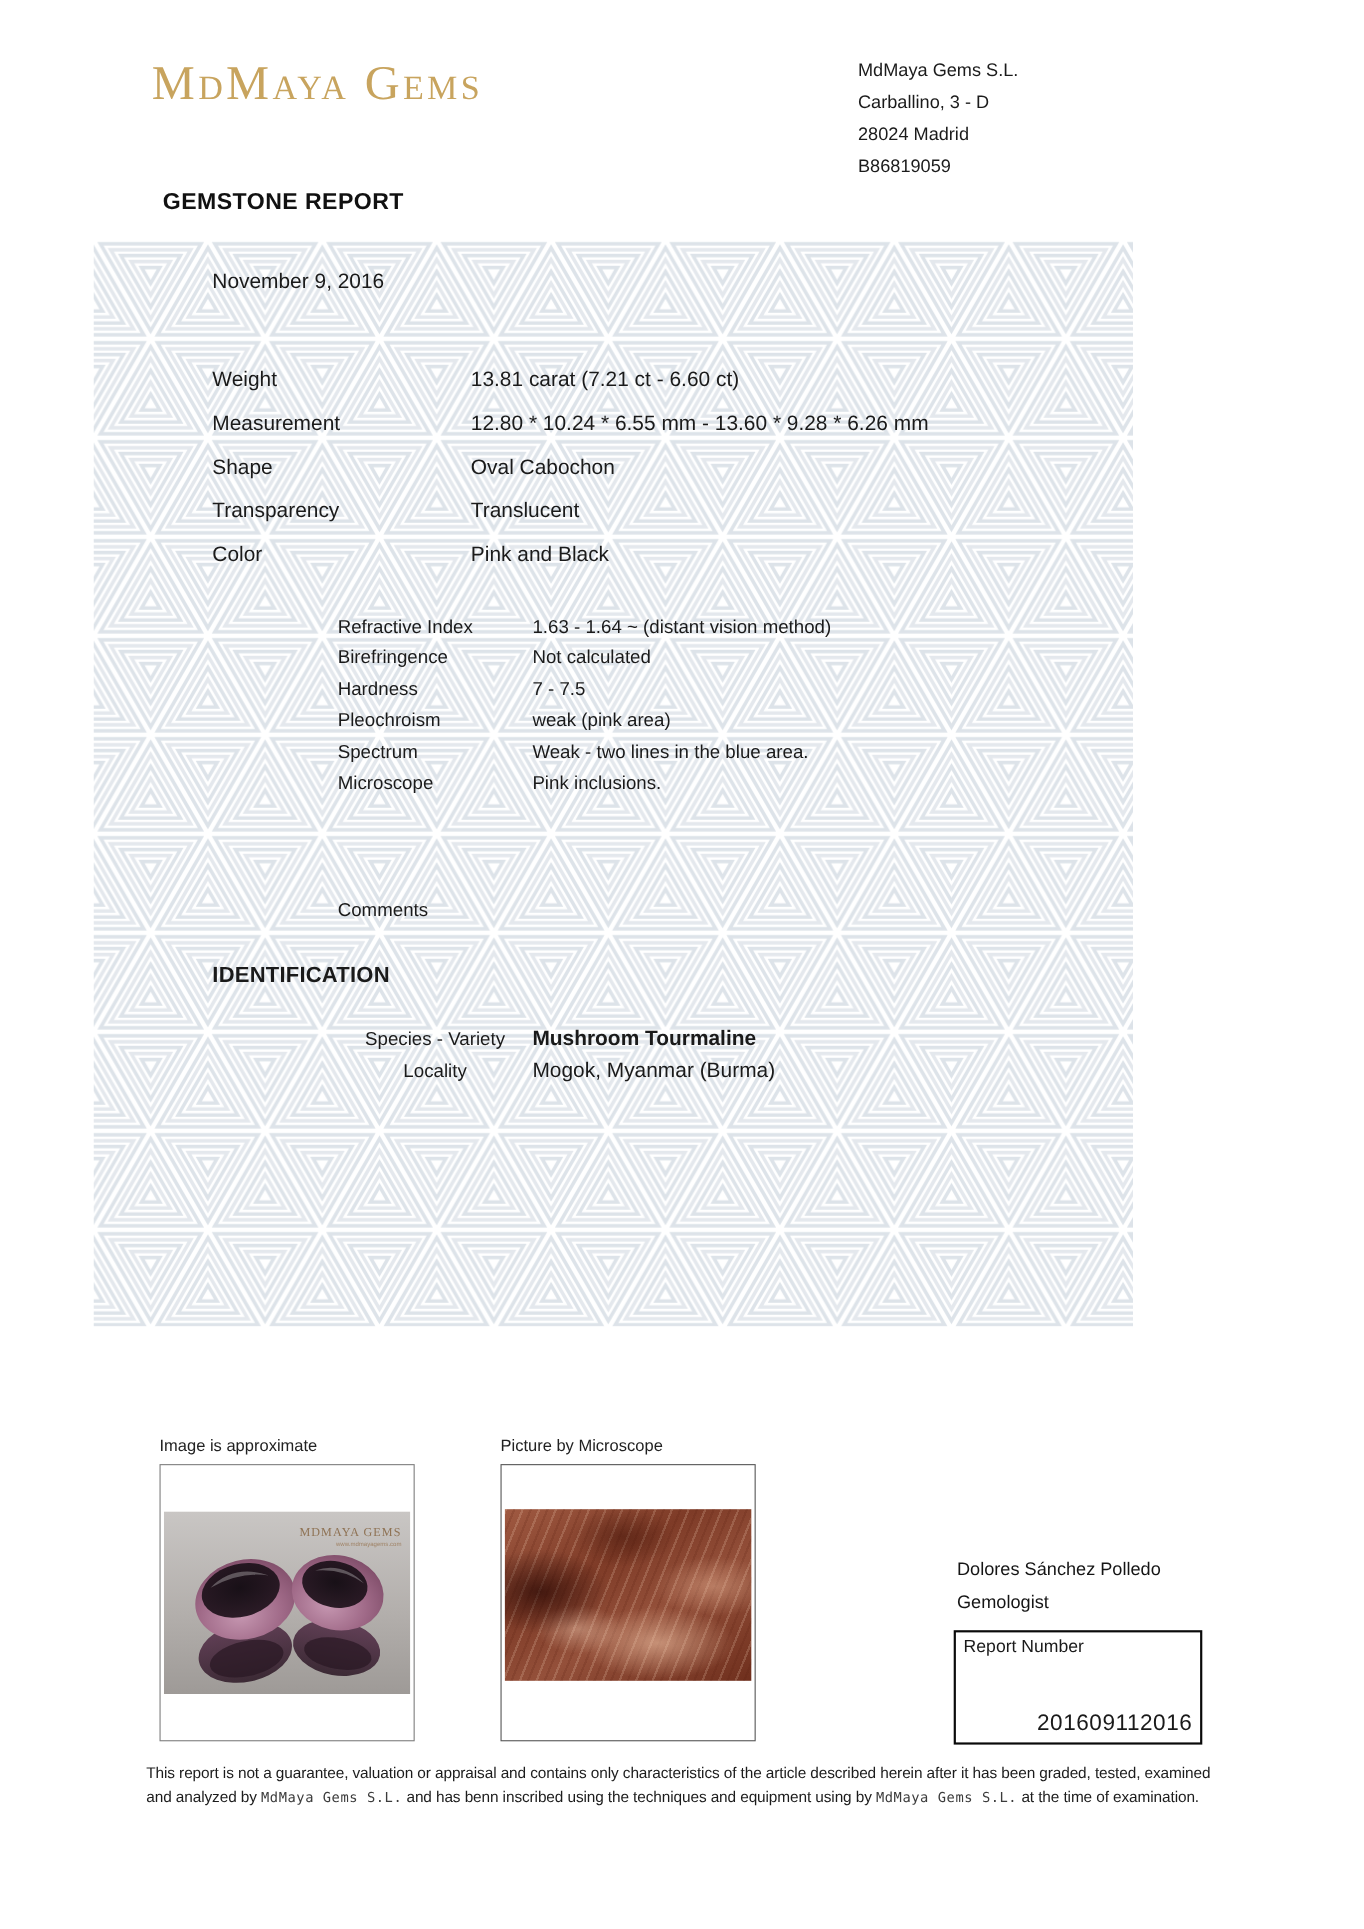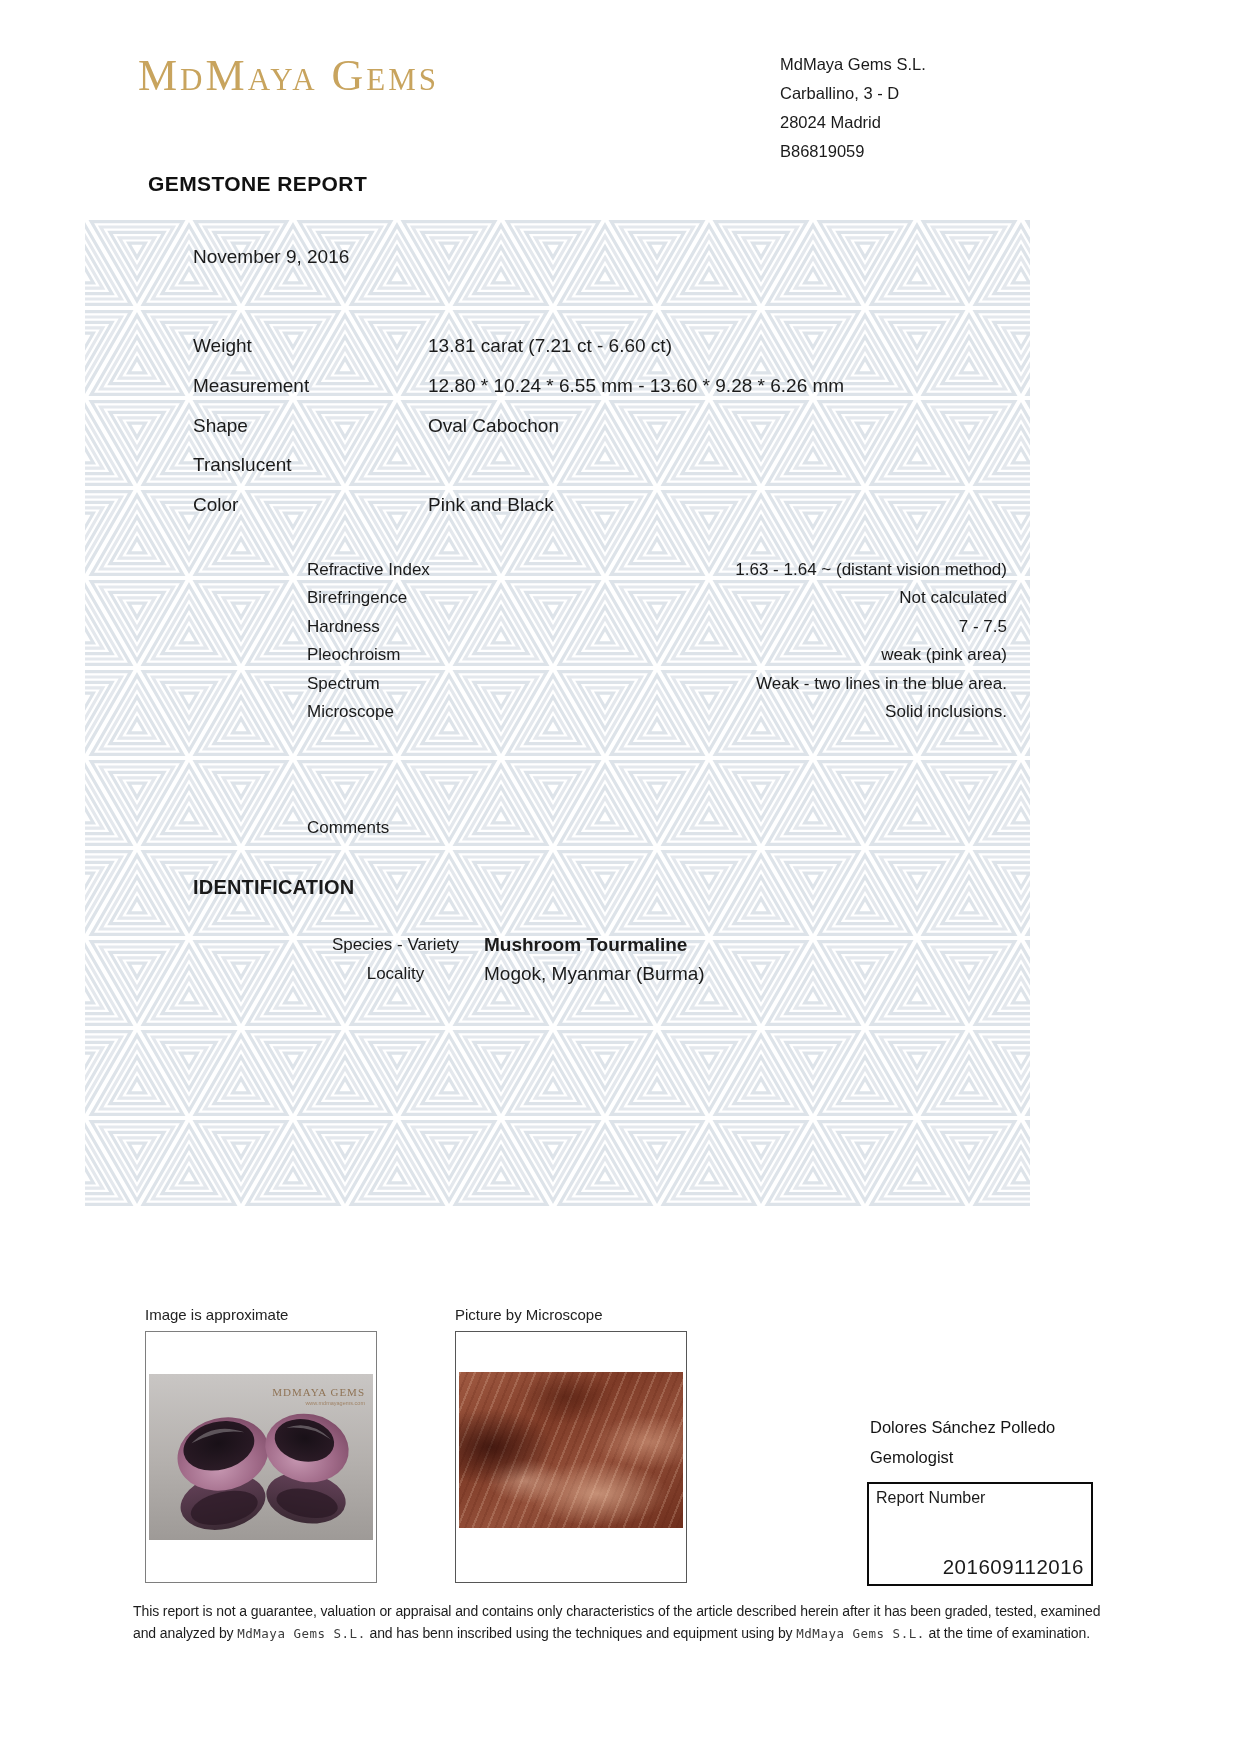--- a/index.html
+++ b/index.html
@@ -33,21 +33,21 @@
     position:absolute;left:85px;top:218px;width:945px;height:988px;
     background:#ffffff;
   }
   .panel svg.pattern{position:absolute;left:0;top:0;}
   .panel .content{position:absolute;left:0;top:0;width:100%;height:100%;}
   .date{position:absolute;left:108px;top:28px;font-size:19px;}
   .main-props{position:absolute;left:108px;top:108px;width:820px;}
   .main-props .row{display:flex;height:39.8px;line-height:39.8px;font-size:19px;}
   .main-props .lbl{width:235px;flex:none;}
   .sub-props{position:absolute;left:222px;top:338px;width:700px;}
-  .sub-props .row{display:flex;height:28.4px;line-height:28.4px;font-size:17px;justify-content:space-between;}
+  .sub-props .row{display:flex;height:28.4px;line-height:28.4px;font-size:17px;}
   .sub-props .lbl{width:177px;flex:none;}
   .comments{position:absolute;left:222px;top:600px;font-size:17px;}
   .ident-heading{position:absolute;left:108px;top:658px;font-size:20px;font-weight:bold;letter-spacing:0.2px;}
   .ident-rows{position:absolute;left:222px;top:712px;width:700px;}
   .ident-rows .row{display:flex;height:29px;line-height:29px;text-align:center;}
   .ident-rows .lbl{width:177px;flex:none;font-size:17px;}
   .ident-rows .val{font-size:19px;}
   .ident-rows .val.bold{font-weight:bold;}
   
   .caption{position:absolute;font-size:15px;color:#222;}
@@ -132,20 +132,21 @@
         </div>
         <div class="row">
           <div class="lbl">Measurement</div>
           <div class="val">12.80 * 10.24 * 6.55  mm -  13.60 * 9.28 * 6.26 mm</div>
         </div>
         <div class="row">
           <div class="lbl">Shape</div>
           <div class="val">Oval Cabochon</div>
         </div>
         <div class="row">
+          <div class="lbl">Transparency</div>
           <div class="val">Translucent</div>
         </div>
         <div class="row">
           <div class="lbl">Color</div>
           <div class="val">Pink and Black</div>
         </div>
       </div>
 
       <div class="sub-props">
         <div class="row">
@@ -163,21 +164,21 @@
         <div class="row">
           <div class="lbl">Pleochroism</div>
           <div class="val">weak (pink area)</div>
         </div>
         <div class="row">
           <div class="lbl">Spectrum</div>
           <div class="val">Weak - two lines in the blue area.</div>
         </div>
         <div class="row">
           <div class="lbl">Microscope</div>
-          <div class="val">Solid inclusions.</div>
+          <div class="val">Pink inclusions.</div>
         </div>
       </div>
 
       <div class="comments">Comments</div>
 
       <div class="ident-heading">IDENTIFICATION</div>
       <div class="ident-rows">
         <div class="row">
           <div class="lbl">Species - Variety</div>
           <div class="val bold">Mushroom Tourmaline</div>

